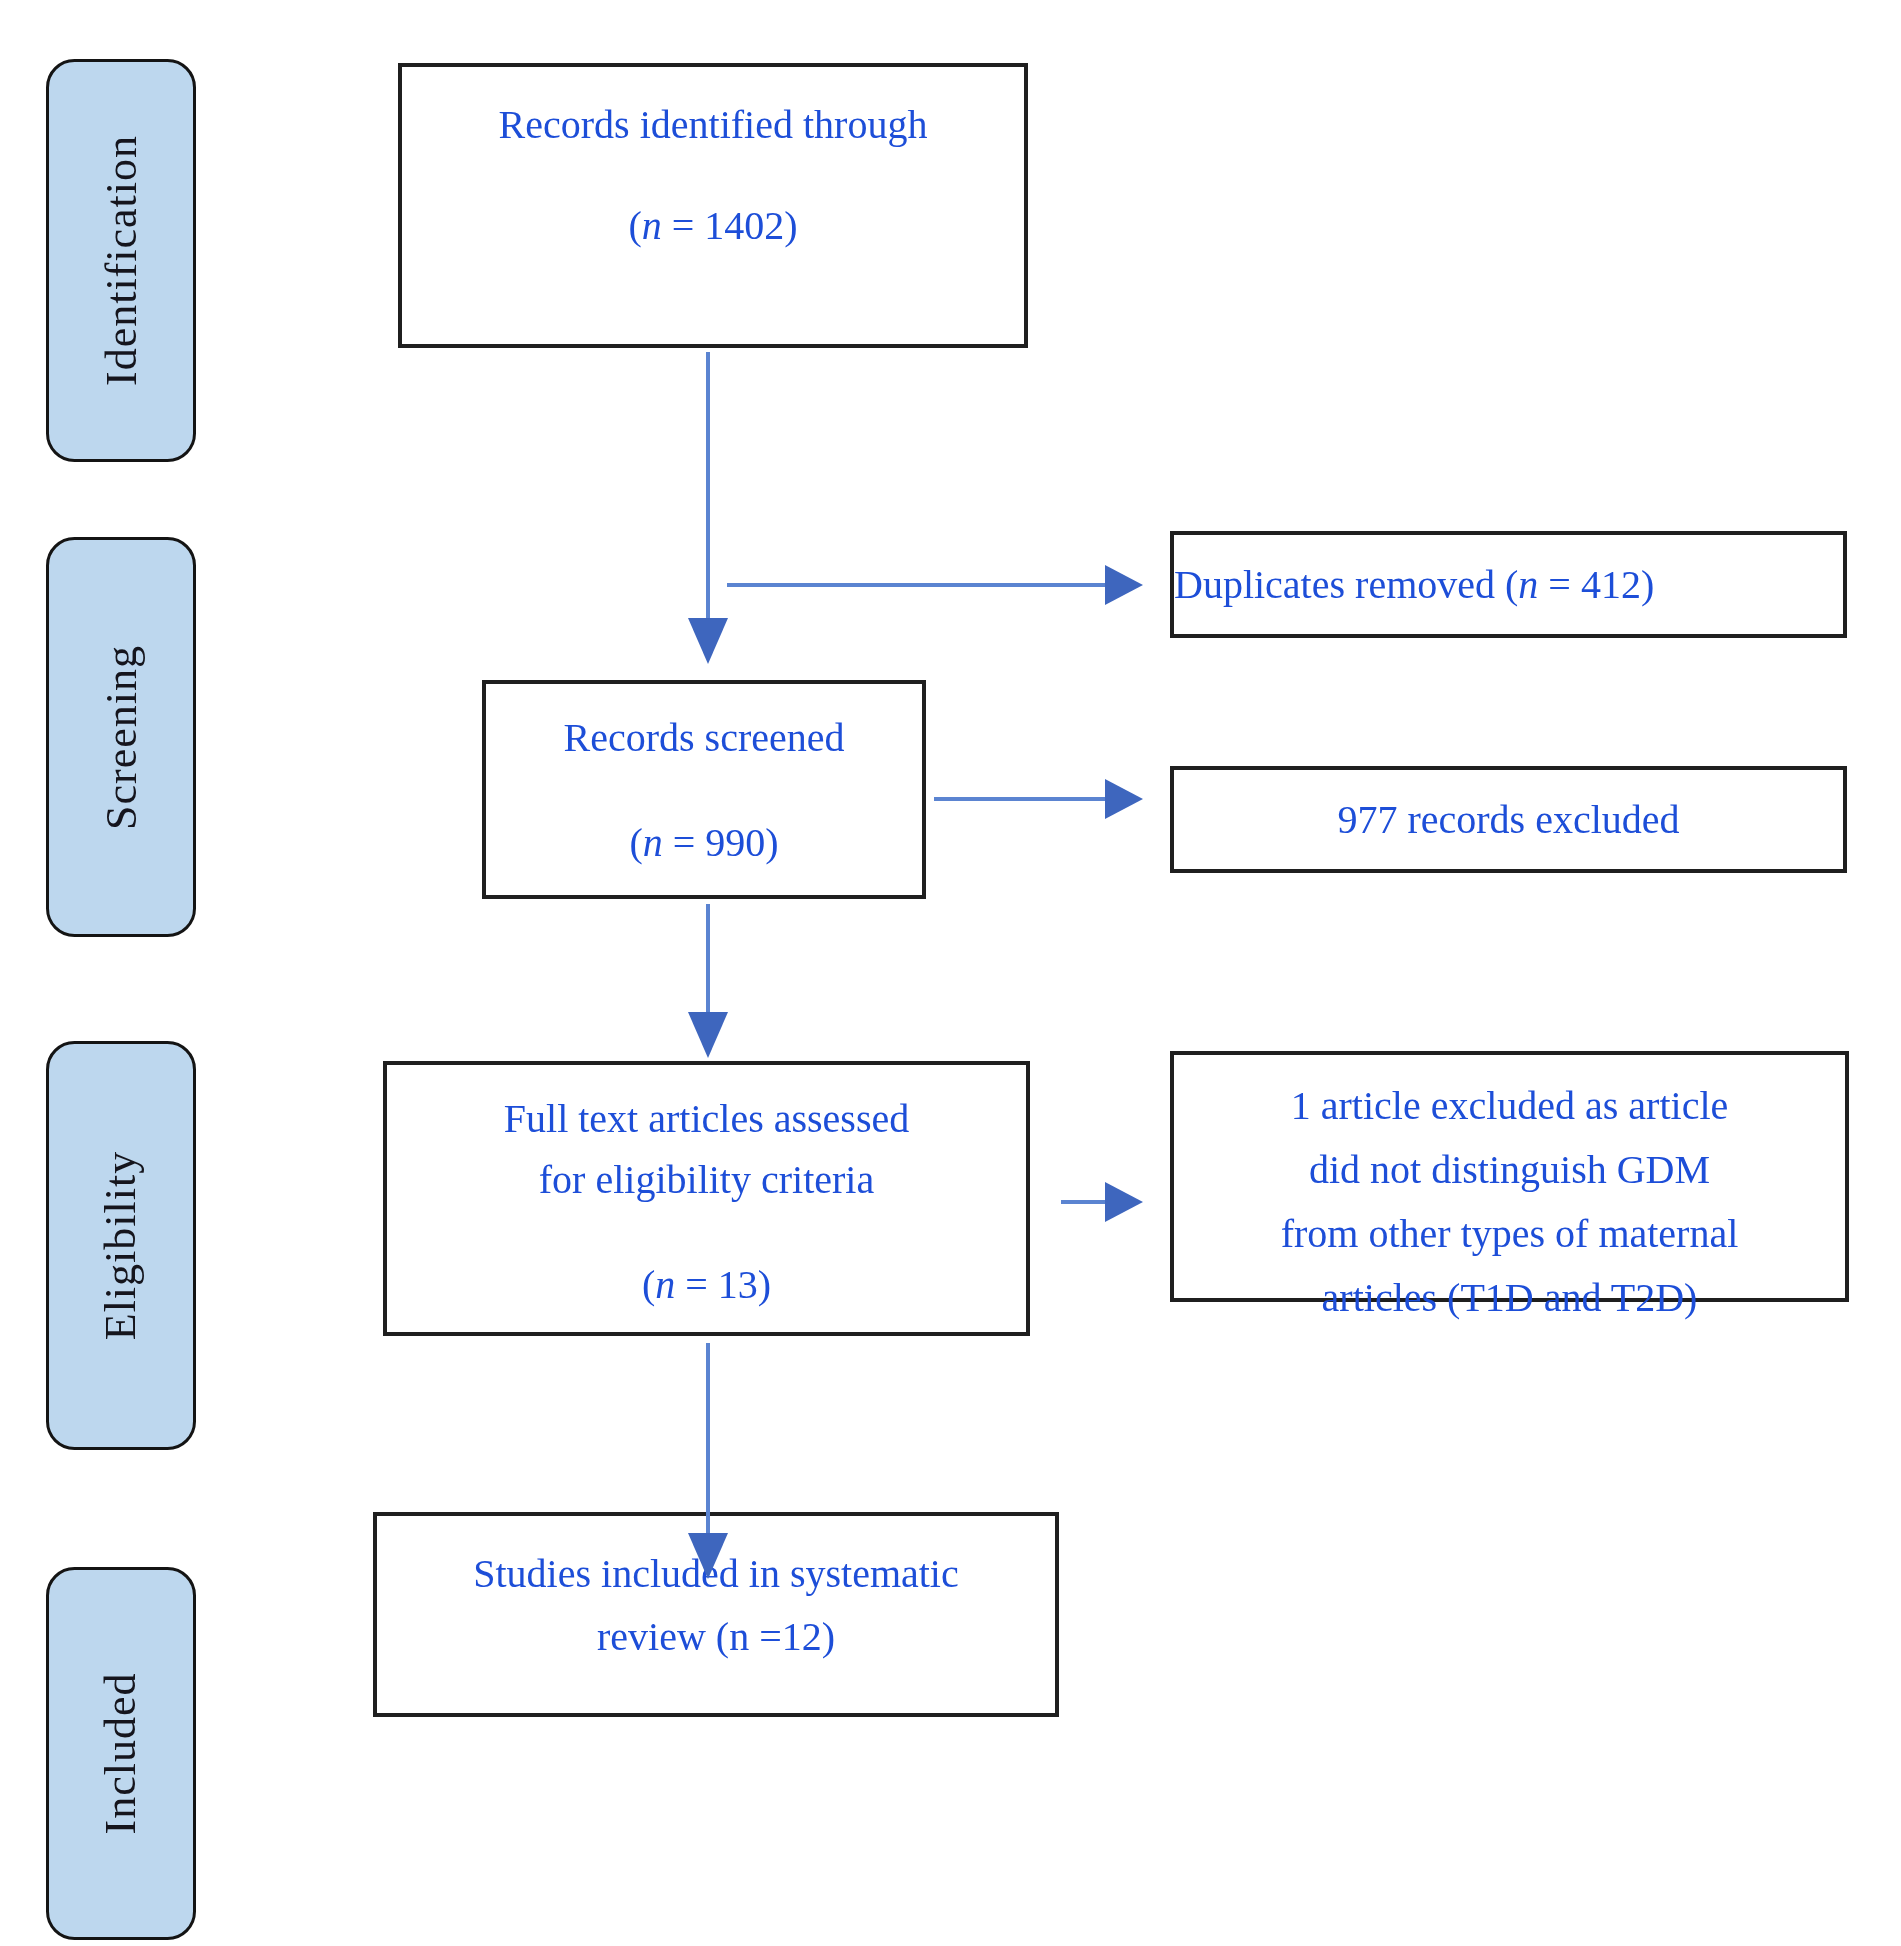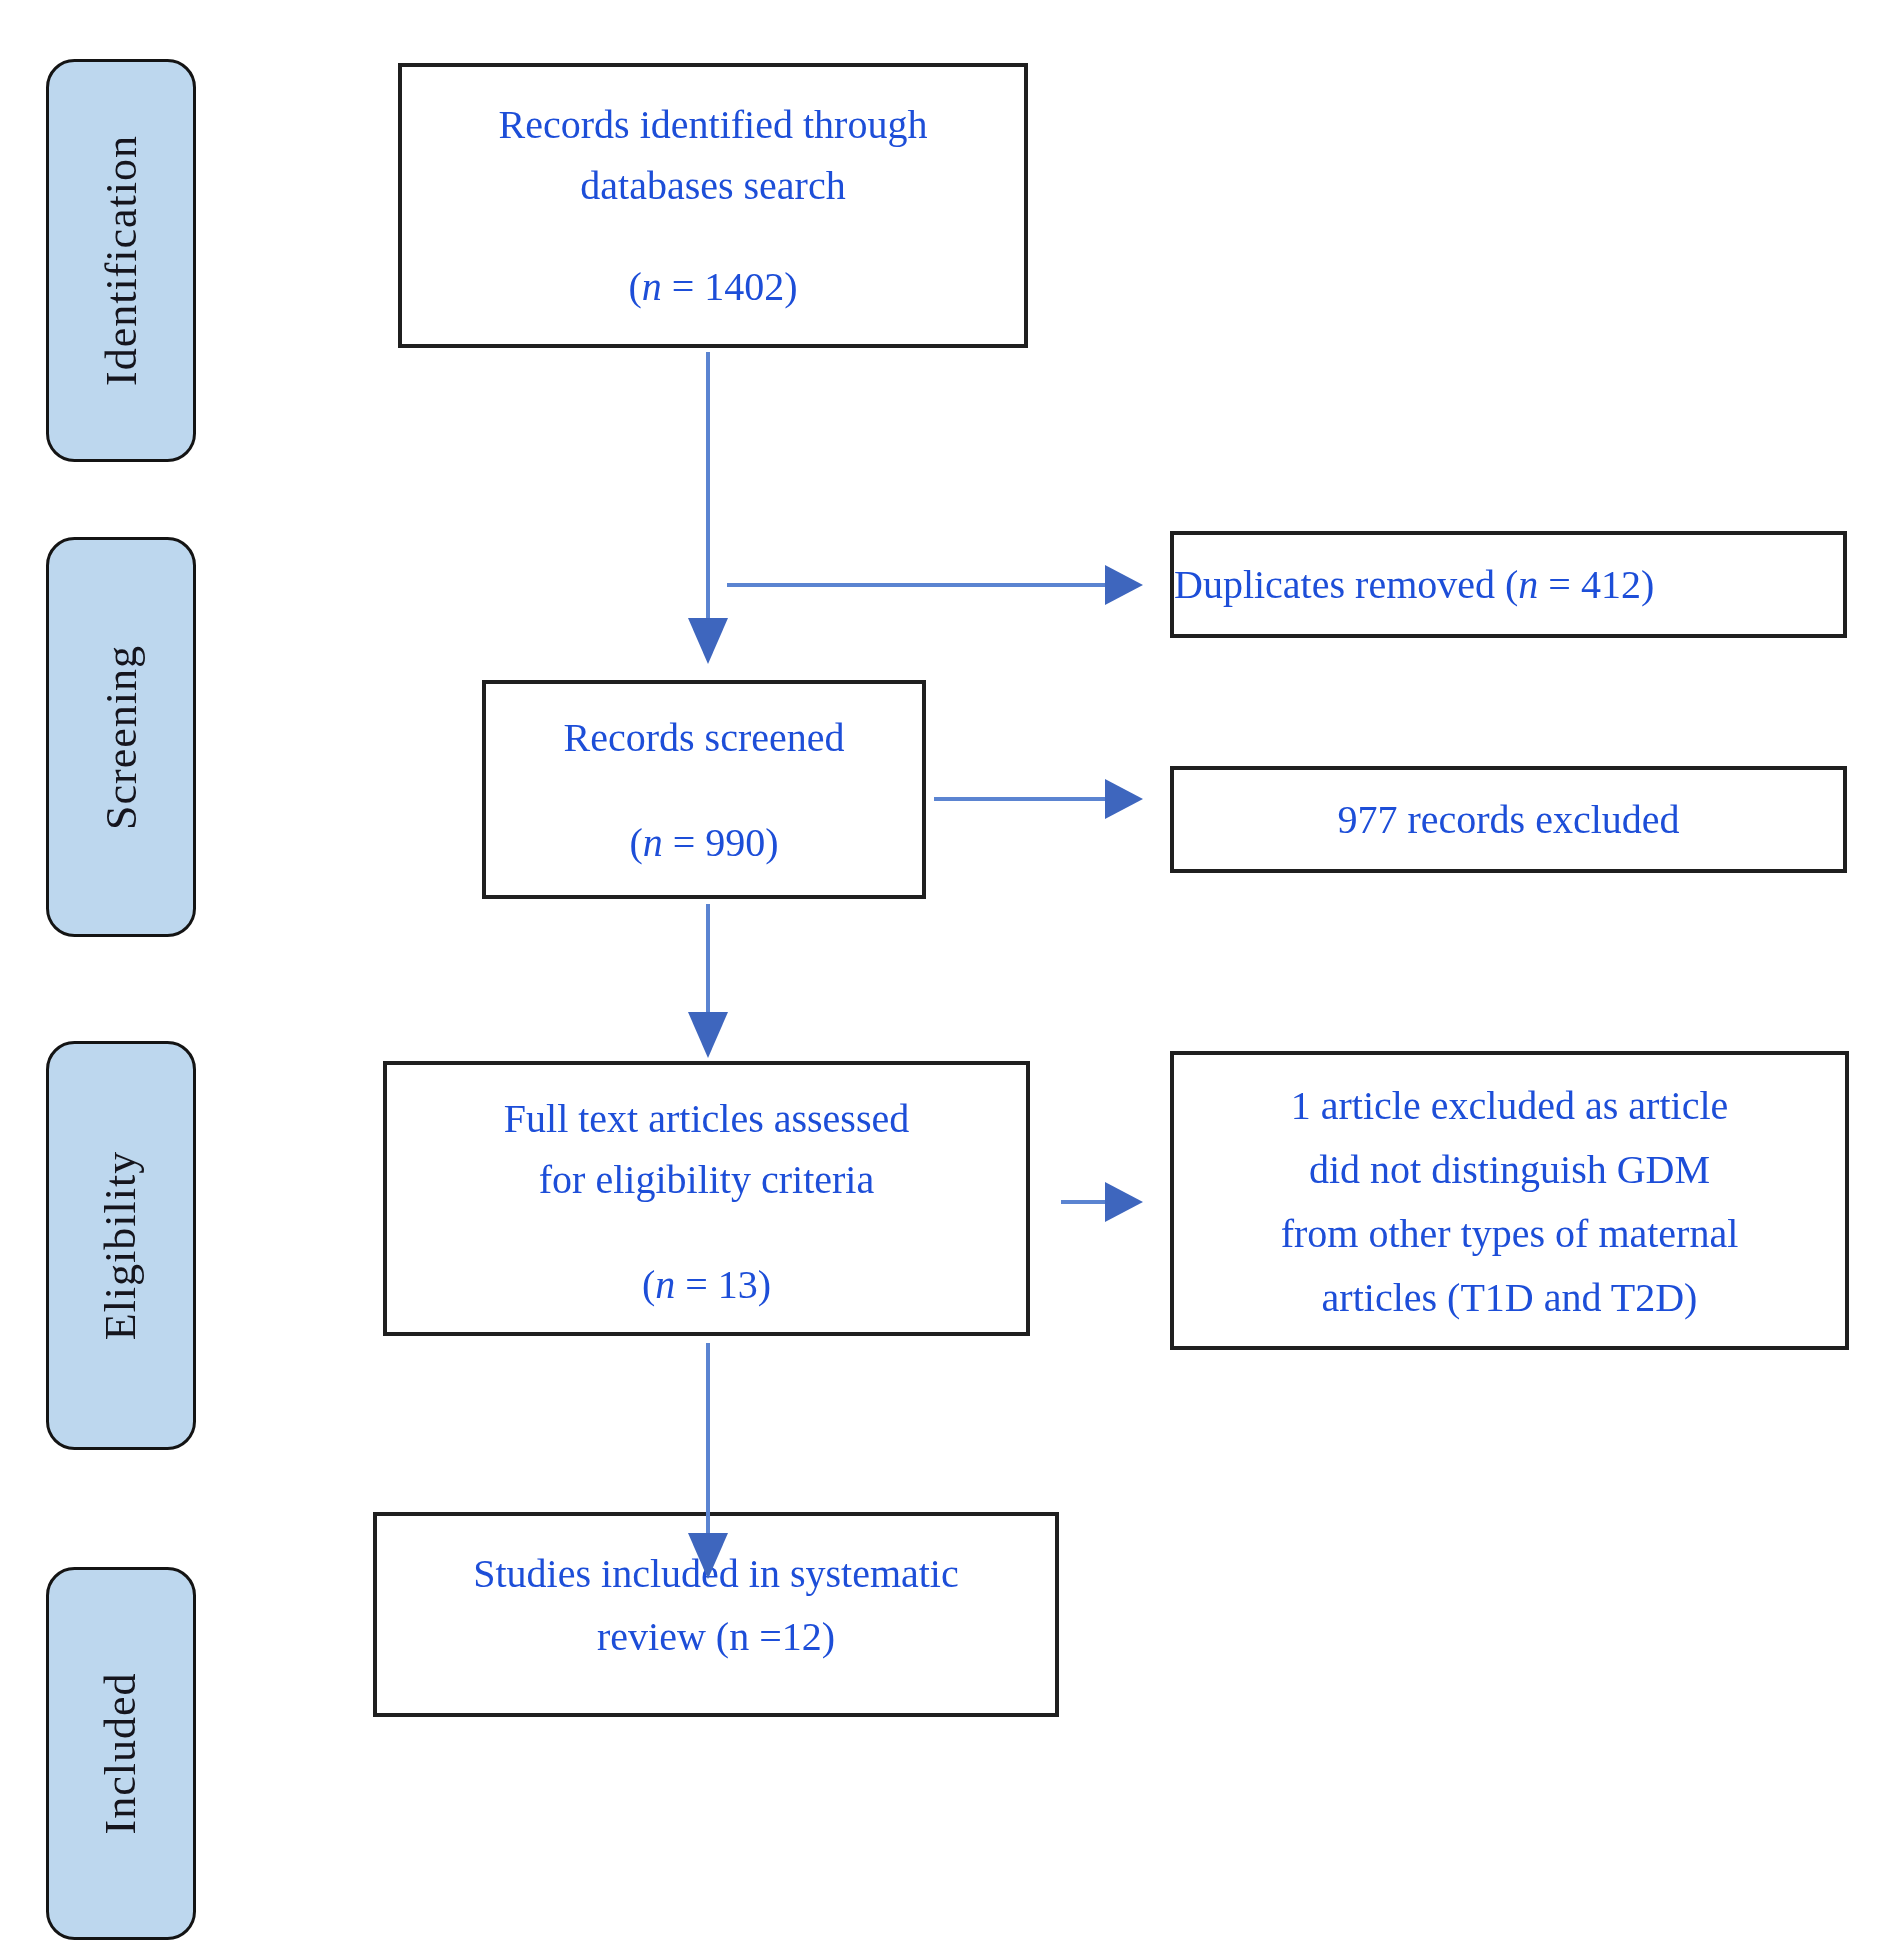--- a/index.html
+++ b/index.html
@@ -50,21 +50,21 @@
     color: #1d4ed8;
   }
   .node .nvar { font-style: italic; }
   .box-records-identified { left: 398px;  top: 63px;   width: 630px; height: 285px; padding-top: 27px; }
   .box-duplicates-removed { left: 1170px; top: 531px;  width: 677px; height: 107px;
                             display: flex; align-items: center; justify-content: flex-start; }
   .box-records-screened   { left: 482px;  top: 680px;  width: 444px; height: 219px; padding-top: 23px; }
   .box-records-excluded   { left: 1170px; top: 766px;  width: 677px; height: 107px;
                             display: flex; align-items: center; justify-content: center; }
   .box-fulltext-assessed  { left: 383px;  top: 1061px; width: 647px; height: 275px; padding-top: 23px; }
-  .box-article-excluded   { left: 1170px; top: 1051px; width: 679px; height: 299px; padding-top: 19px; line-height: 64px; }
+  .box-article-excluded   { left: 1170px; top: 1051px; width: 679px; height: 251px; padding-top: 19px; line-height: 64px; }
   .box-studies-included   { left: 373px;  top: 1512px; width: 686px; height: 205px; padding-top: 26px; line-height: 63px; }
   .count-1 { margin-top: 40px; }
   .count-2 { margin-top: 44px; }
 
   
   .aline { position: absolute; background: #5b84d1; }
   .ahead-down {
     position: absolute; width: 0; height: 0;
     border-left: 20px solid transparent;
     border-right: 20px solid transparent;
@@ -102,21 +102,20 @@
   </div>
   <div class="stage stage-eligibility">
     <span class="stage-label">Eligibility</span>
   </div>
   <div class="stage stage-included">
     <span class="stage-label">Included</span>
   </div>
 
   <div class="node box-records-identified">
     <div>Records identified through</div>
-    <div>databases search</div>
     <div class="count-1"><span>(</span><span class="nvar">n</span><span> = 1402)</span></div>
   </div>
 
   <div class="node box-duplicates-removed">
     <div><span>Duplicates removed </span><span>(</span><span class="nvar">n</span><span> = 412)</span></div>
   </div>
 
   <div class="node box-records-screened">
     <div>Records screened</div>
     <div class="count-2"><span>(</span><span class="nvar">n</span><span> = 990)</span></div>

